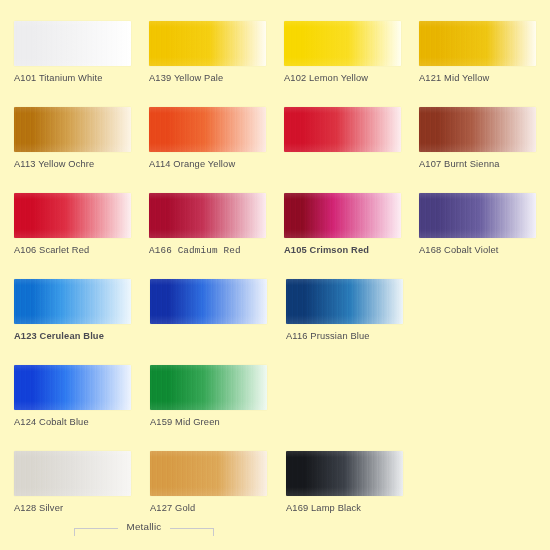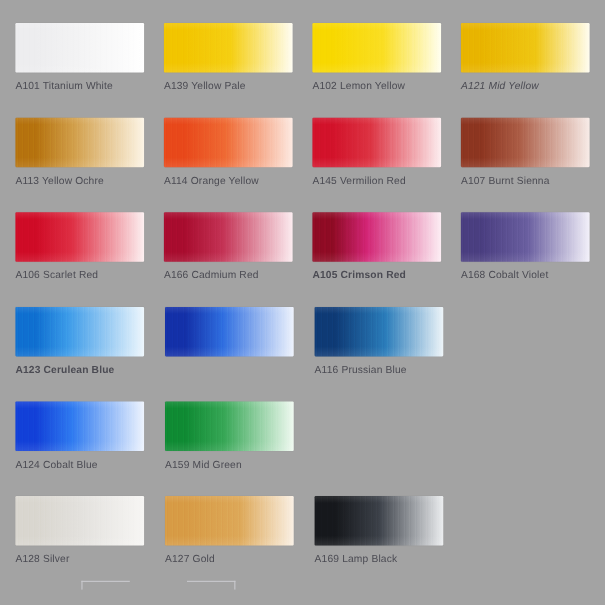--- a/index.html
+++ b/index.html
@@ -108,70 +108,69 @@
     top:3px;
     text-align:center;
     font-size:9.8px;
     letter-spacing:0.2px;
     color:#4b4b53;
   }
 </style>
 </head>
 <body>
 
-<div id="sheet" style="background: #a3a3a3;">
+<div id="sheet" style="background: #fef9c3;">
 
   <div id="grid">
 
     <div class="row">
       <div class="cell">
         <div class="swatch" style="background: linear-gradient(90deg, rgb(237, 237, 239) 0%, rgb(237, 237, 239) 16%, rgb(243, 243, 244) 48%, rgb(255, 255, 255) 100%);"></div>
         <div class="caption" style="color: rgb(75, 75, 83);">A101 Titanium White</div>
       </div>
       <div class="cell">
         <div class="swatch" style="background: linear-gradient(90deg, rgb(242, 197, 0) 0%, rgb(242, 197, 0) 16%, rgb(245, 207, 18) 52%, rgb(255, 253, 242) 100%);"></div>
         <div class="caption" style="color: rgb(75, 75, 83);">A139 Yellow Pale</div>
       </div>
       <div class="cell">
         <div class="swatch" style="background: linear-gradient(90deg, rgb(248, 216, 0) 0%, rgb(248, 216, 0) 16%, rgb(250, 222, 34) 55%, rgb(255, 255, 240) 100%);"></div>
         <div class="caption" style="color: rgb(75, 75, 83);">A102 Lemon Yellow</div>
       </div>
       <div class="cell">
         <div class="swatch" style="background: linear-gradient(90deg, rgb(232, 180, 0) 0%, rgb(232, 180, 0) 16%, rgb(239, 198, 18) 58%, rgb(255, 253, 240) 100%);"></div>
-        <div class="caption" style="color: rgb(75, 75, 83); font-style: italic;">A121 Mid Yellow</div>
+        <div class="caption" style="color: rgb(75, 75, 83);">A121 Mid Yellow</div>
       </div>
     </div>
 
     <div class="row">
       <div class="cell">
         <div class="swatch" style="background: linear-gradient(90deg, rgb(181, 114, 14) 0%, rgb(181, 114, 14) 16%, rgb(210, 160, 76) 46%, rgb(253, 245, 230) 100%);"></div>
         <div class="caption" style="color: rgb(75, 75, 83);">A113 Yellow Ochre</div>
       </div>
       <div class="cell">
         <div class="swatch" style="background: linear-gradient(90deg, rgb(232, 72, 26) 0%, rgb(232, 72, 26) 16%, rgb(239, 106, 52) 48%, rgb(253, 234, 226) 100%);"></div>
         <div class="caption" style="color: rgb(75, 75, 83);">A114 Orange Yellow</div>
       </div>
       <div class="cell">
         <div class="swatch" style="background: linear-gradient(90deg, rgb(210, 18, 42) 0%, rgb(210, 18, 42) 16%, rgb(220, 51, 66) 45%, rgb(253, 238, 240) 100%);"></div>
-        <div class="caption" style="color: rgb(75, 75, 83);">A145 Vermilion Red</div>
       </div>
       <div class="cell">
         <div class="swatch" style="background: linear-gradient(90deg, rgb(140, 53, 32) 0%, rgb(140, 53, 32) 16%, rgb(171, 92, 69) 45%, rgb(248, 236, 232) 100%);"></div>
         <div class="caption" style="color: rgb(75, 75, 83);">A107 Burnt Sienna</div>
       </div>
     </div>
 
     <div class="row">
       <div class="cell">
         <div class="swatch" style="background: linear-gradient(90deg, rgb(207, 11, 38) 0%, rgb(207, 11, 38) 16%, rgb(222, 47, 68) 44%, rgb(253, 240, 241) 100%);"></div>
         <div class="caption" style="color: rgb(75, 75, 83);">A106 Scarlet Red</div>
       </div>
       <div class="cell">
         <div class="swatch" style="background: linear-gradient(90deg, rgb(168, 12, 46) 0%, rgb(168, 12, 46) 16%, rgb(196, 51, 85) 46%, rgb(252, 236, 240) 100%);"></div>
-        <div class="caption" style="color: rgb(75, 75, 83);">A166 Cadmium Red</div>
+        <div class="caption" style="color: rgb(75, 75, 83); font-family: Liberation Mono, monospace;">A166 Cadmium Red</div>
       </div>
       <div class="cell">
         <div class="swatch" style="background: linear-gradient(90deg, rgb(142, 11, 36) 0%, rgb(142, 11, 36) 16%, rgb(210, 36, 116) 42%, rgb(253, 238, 244) 100%);"></div>
         <div class="caption" style="color: rgb(75, 75, 83); font-weight: bold;">A105 Crimson Red</div>
       </div>
       <div class="cell">
         <div class="swatch" style="background: linear-gradient(90deg, rgb(74, 62, 128) 0%, rgb(74, 62, 128) 16%, rgb(106, 95, 160) 52%, rgb(243, 241, 250) 100%);"></div>
         <div class="caption" style="color: rgb(75, 75, 83);">A168 Cobalt Violet</div>
       </div>
     </div>
@@ -214,17 +213,18 @@
         <div class="swatch" style="background: linear-gradient(90deg, rgb(22, 24, 28) 0%, rgb(22, 24, 28) 16%, rgb(60, 65, 73) 50%, rgb(236, 238, 240) 100%);"></div>
         <div class="caption" style="color: rgb(75, 75, 83);">A169 Lamp Black</div>
       </div>
     </div>
 
   </div>
 
   <div id="bracket-group">
     <div class="bracket-tick tick-l" style="background: rgb(201, 201, 206);"></div>
     <div class="bracket-line bracket-left-seg" style="background: rgb(201, 201, 206);"></div>
+    <div id="bracket-label" style="color: rgb(75, 75, 83);">Metallic</div>
     <div class="bracket-line bracket-right-seg" style="background: rgb(201, 201, 206);"></div>
     <div class="bracket-tick tick-r" style="background: rgb(201, 201, 206);"></div>
   </div>
 
 </div>
 
 </body></html>

